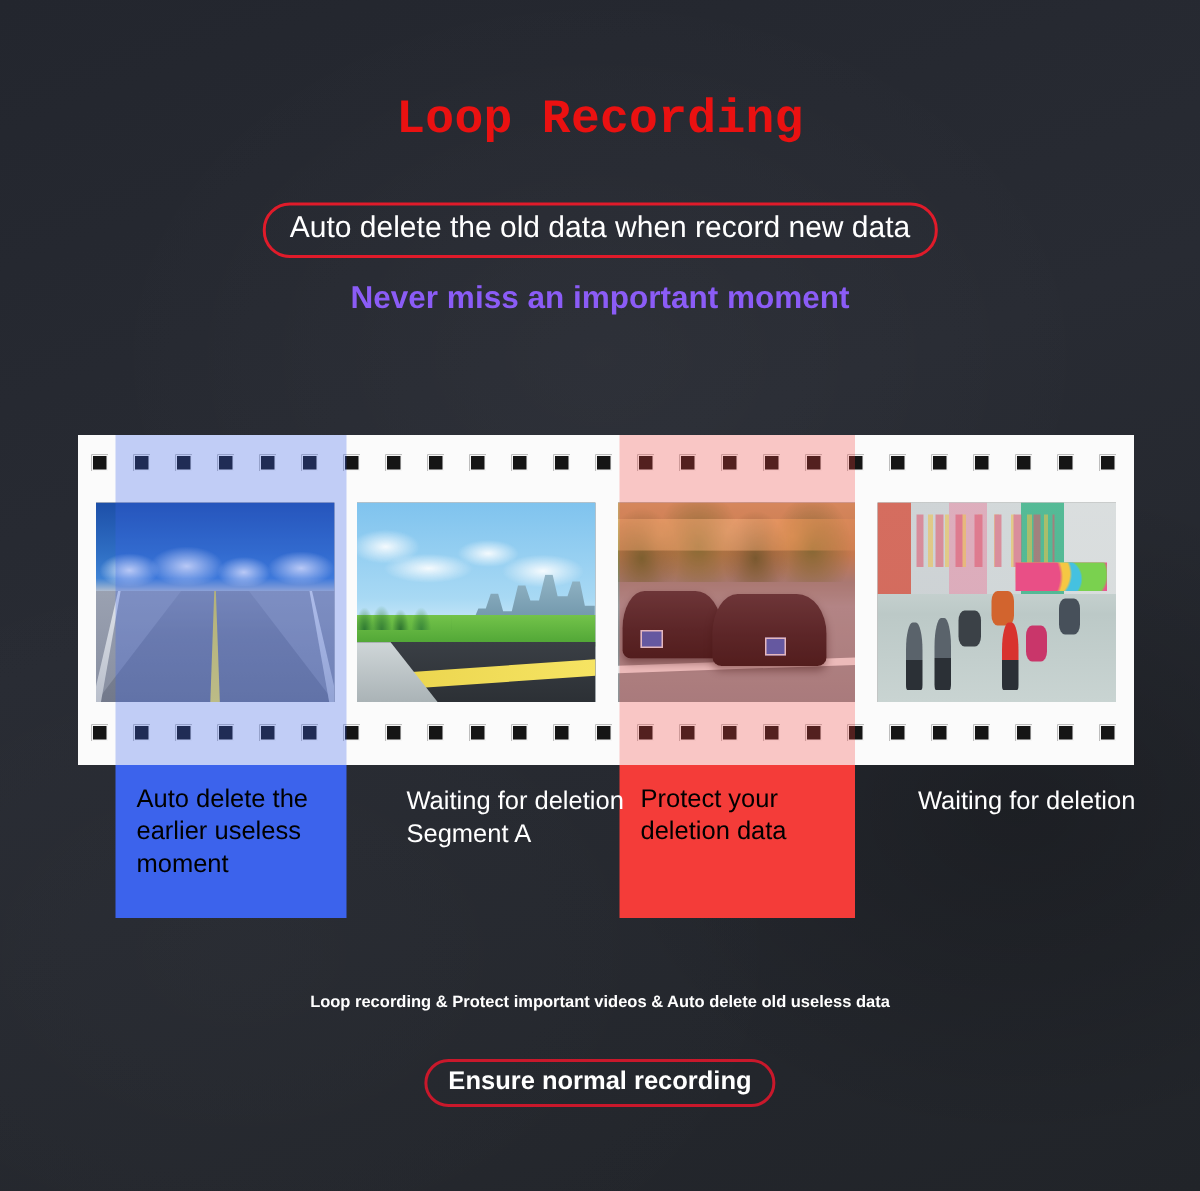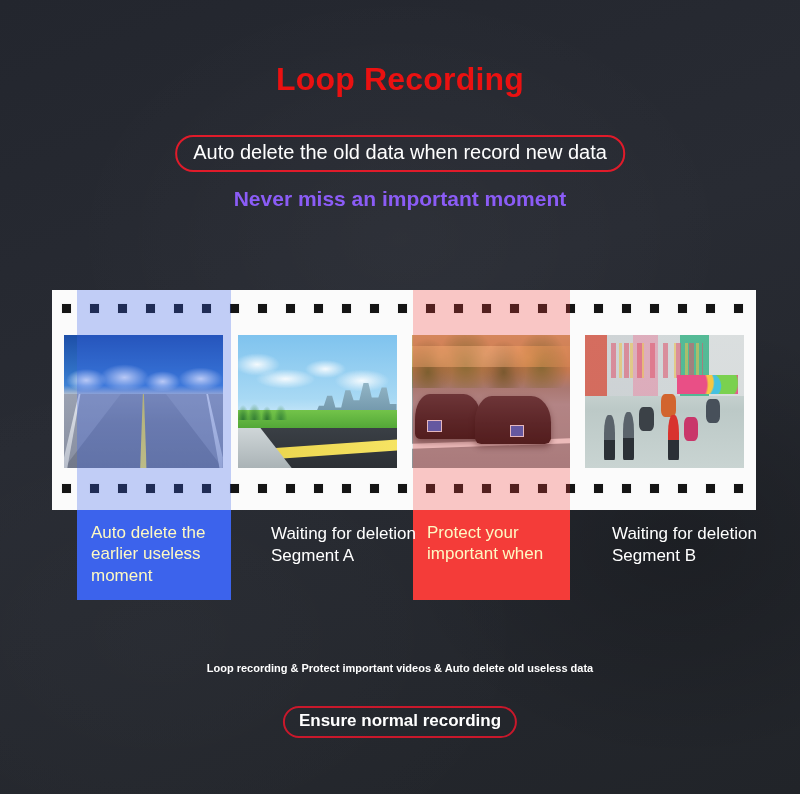--- a/index.html
+++ b/index.html
@@ -31,20 +31,21 @@
   .stage { position:relative; width:800px; height:794px; }
 
   
   .title {
     position:absolute; left:0; right:0; top:61px;
     text-align:center;
     color:#ea1111;
     font-size:32px;
     font-weight:bold;
     letter-spacing:0.2px;
+    font-family:Liberation Mono, monospace;
   }
 
   .pill-top {
     position:absolute; top:135px; left:50%;
     transform:translateX(-50%);
     border:2px solid #e01b2a;
     border-radius:18px;
     padding:4px 16px 6px 16px;
     color:#ffffff;
     font-size:20px;
@@ -276,23 +277,23 @@
   
   .seg {
     position:absolute;
     top:290px;
     width:154px;
     z-index:3;
     pointer-events:none;
   }
   .seg .tint { height:220px; }
   .seg .label {
-    height:90px;
+    height:102px;
     padding:12px 12px 0 14px;
-    color:#fef9c3;
+    color:#000000;
     font-size:17px;
     line-height:1.25;
   }
 
   .seg.blue { left:77px; }
   .seg.blue .tint  { background:rgba(58,98,236,0.30); }
   .seg.blue .label { background:#3c63ec; }
 
   .seg.red  { left:413px; width:157px; }
   .seg.red .tint  { background:rgba(243,60,57,0.28); }
@@ -464,32 +465,31 @@
       <div>Auto delete the</div>
       <div>earlier useless</div>
       <div>moment</div>
     </div>
   </div>
 
   <div class="seg red">
     <div class="tint"></div>
     <div class="label">
       <div>Protect your</div>
-      <div>important when</div>
+      <div>deletion data</div>
     </div>
   </div>
 
   <div class="cap a">
     <div>Waiting for deletion</div>
     <div>Segment A</div>
   </div>
 
   <div class="cap b">
     <div>Waiting for deletion</div>
-    <div>Segment B</div>
   </div>
 
   <div class="footline">Loop recording &amp; Protect important videos &amp; Auto delete old useless data</div>
 
   <div class="pill-bottom">
     <span>Ensure normal recording</span>
   </div>
 
 </div>
 

